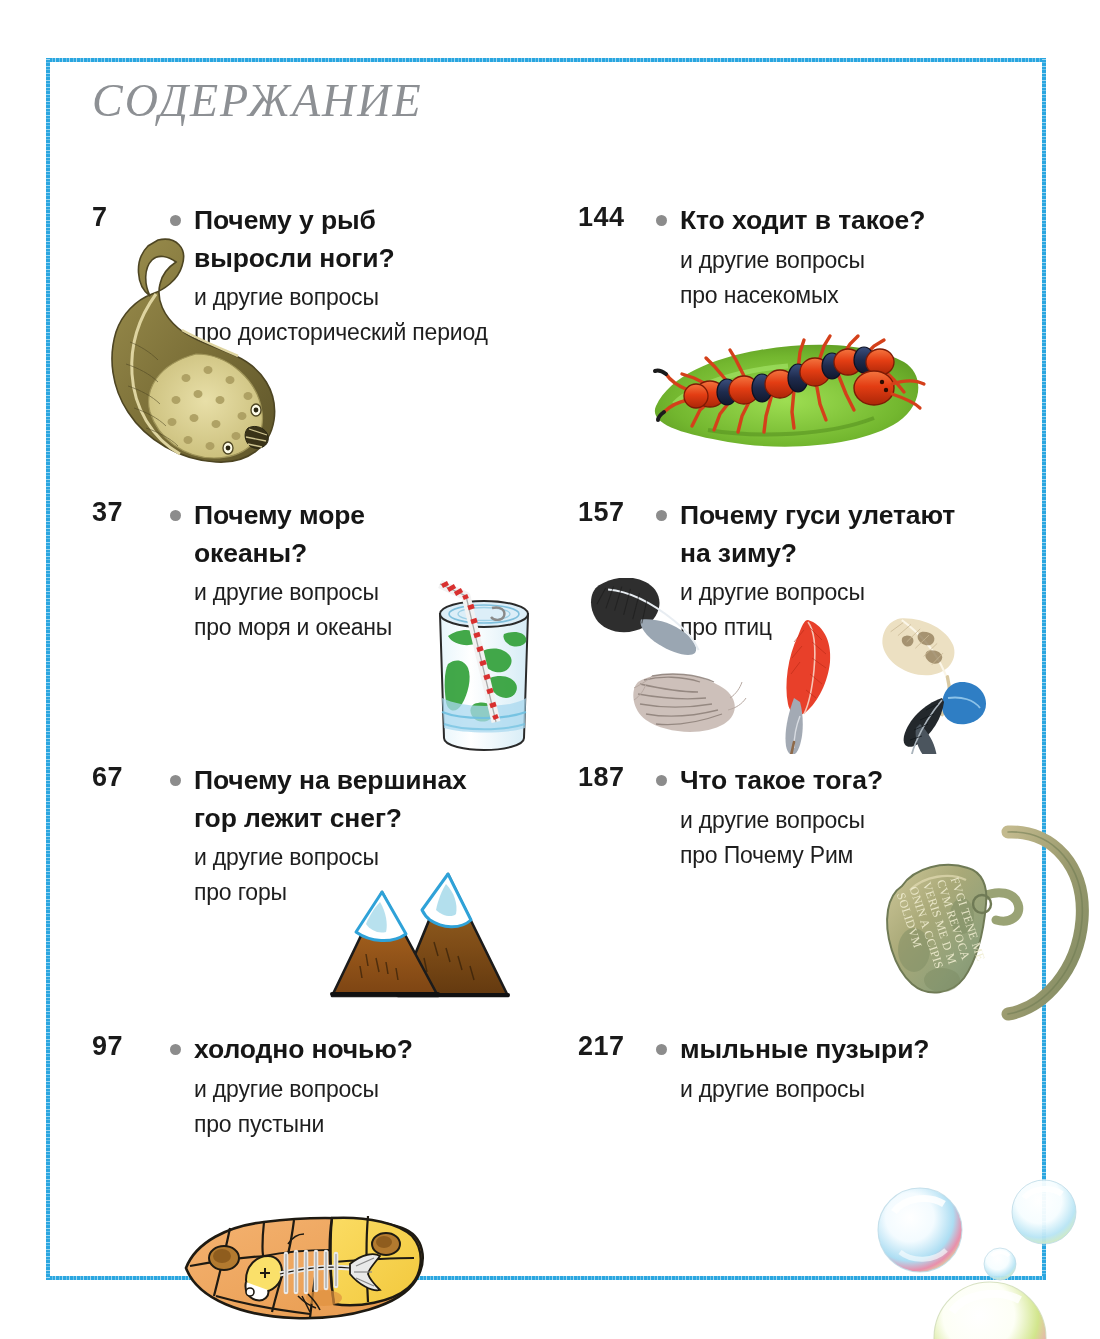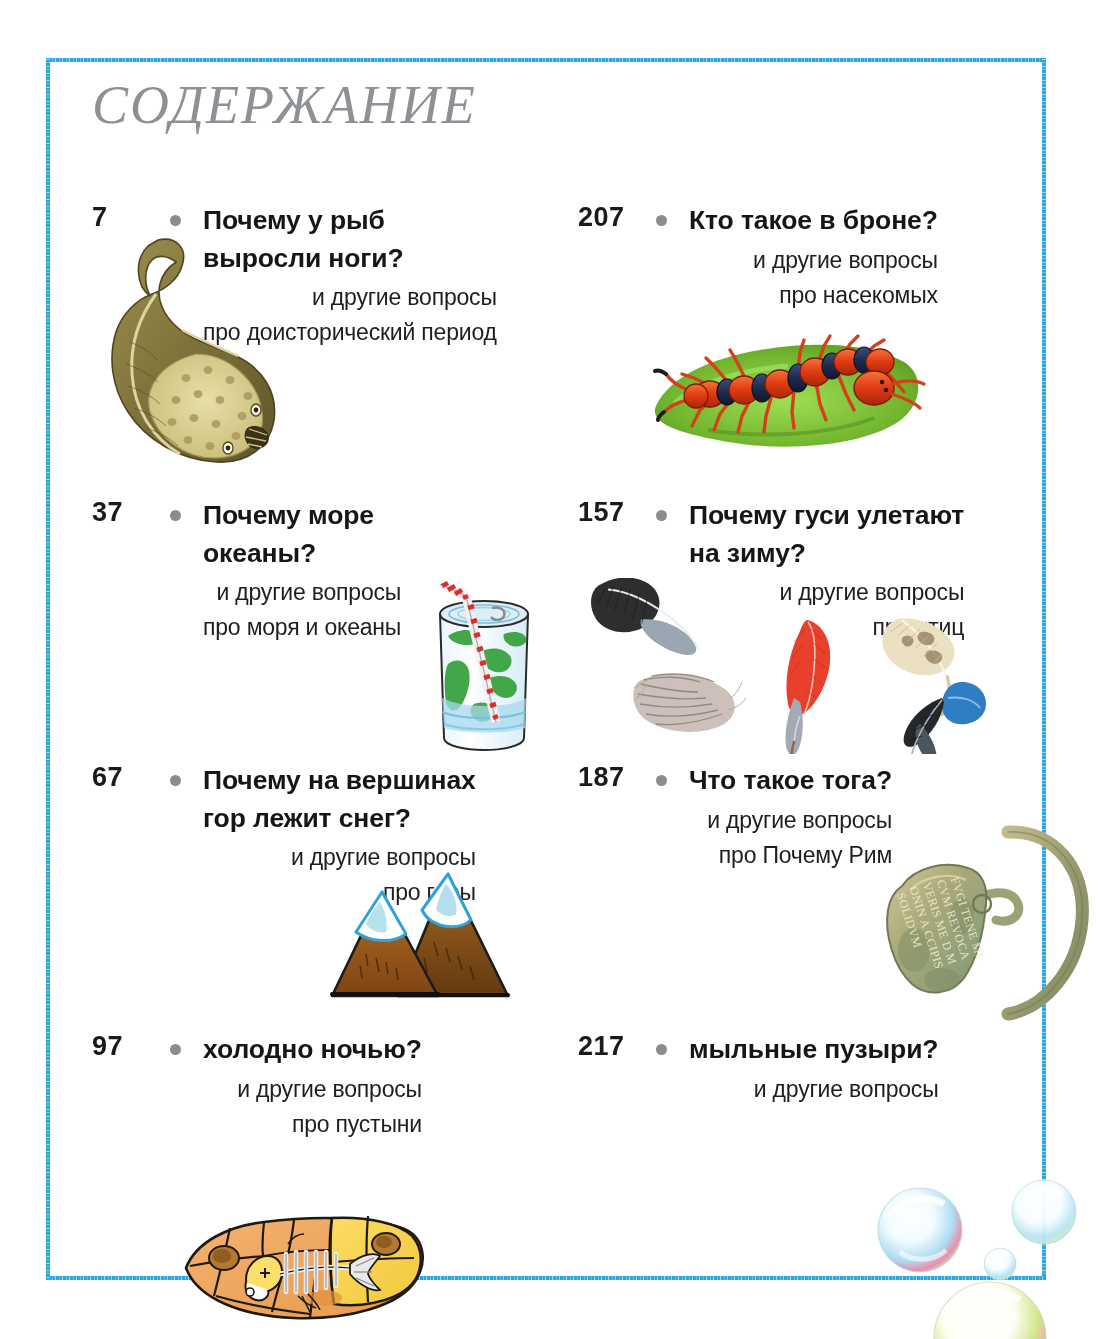--- a/index.html
+++ b/index.html
@@ -50,21 +50,21 @@
   }
 
   
   #page-title {
     position: absolute;
     left: 92px;
     top: 74px;
     font-family: "Liberation Serif", "DejaVu Serif", serif;
     font-style: italic;
     font-weight: 400;
-    font-size: 54px;
+    font-size: 46px;
     letter-spacing: 2px;
     color: #8d9094;
     white-space: nowrap;
   }
 
   
   .toc-entry {
     position: absolute;
     display: block;
   }
@@ -83,39 +83,38 @@
     position: absolute;
     left: 78px;
     top: 13px;
     width: 11px;
     height: 11px;
     border-radius: 50%;
     background: #8c8c8c;
   }
   .entry-body {
     position: absolute;
-    left: 111px;
+    left: 102px;
     top: 0;
   }
   .entry-title {
     font-size: 26.5px;
     font-weight: bold;
     color: #161616;
     line-height: 1.42;
     letter-spacing: -0.1px;
     white-space: nowrap;
   }
   .entry-sub {
     font-size: 23px;
     font-weight: 400;
     color: #1e1e1e;
     line-height: 1.52;
     letter-spacing: -0.2px;
     white-space: nowrap;
-    text-align: right;
   }
   .entry-sub.first { margin-top: 3px; }
 
   
   .illo { position: absolute; pointer-events: none; }
 
   
   #illo-fish { left: 96px; top: 232px; width: 190px; height: 242px; }
 
   
@@ -188,24 +187,24 @@
   <div class="entry-num">97</div>
   <div class="entry-bullet"></div>
   <div class="entry-body">
     <div class="entry-title">холодно ночью?</div>
     <div class="entry-sub first">и другие вопросы</div>
     <div class="entry-sub">про пустыни</div>
   </div>
 </div>
 
 <div class="toc-entry" style="left:578px; top:202px;">
-  <div class="entry-num">207</div>
-  <div class="entry-bullet"></div>
-  <div class="entry-body">
-    <div class="entry-title">Кто такое в броне?</div>
+  <div class="entry-num">144</div>
+  <div class="entry-bullet"></div>
+  <div class="entry-body">
+    <div class="entry-title">Кто ходит в такое?</div>
     <div class="entry-sub first">и другие вопросы</div>
     <div class="entry-sub">про насекомых</div>
   </div>
 </div>
 
 <div class="toc-entry" style="left:578px; top:497px;">
   <div class="entry-num">157</div>
   <div class="entry-bullet"></div>
   <div class="entry-body">
     <div class="entry-title">Почему гуси улетают</div>

